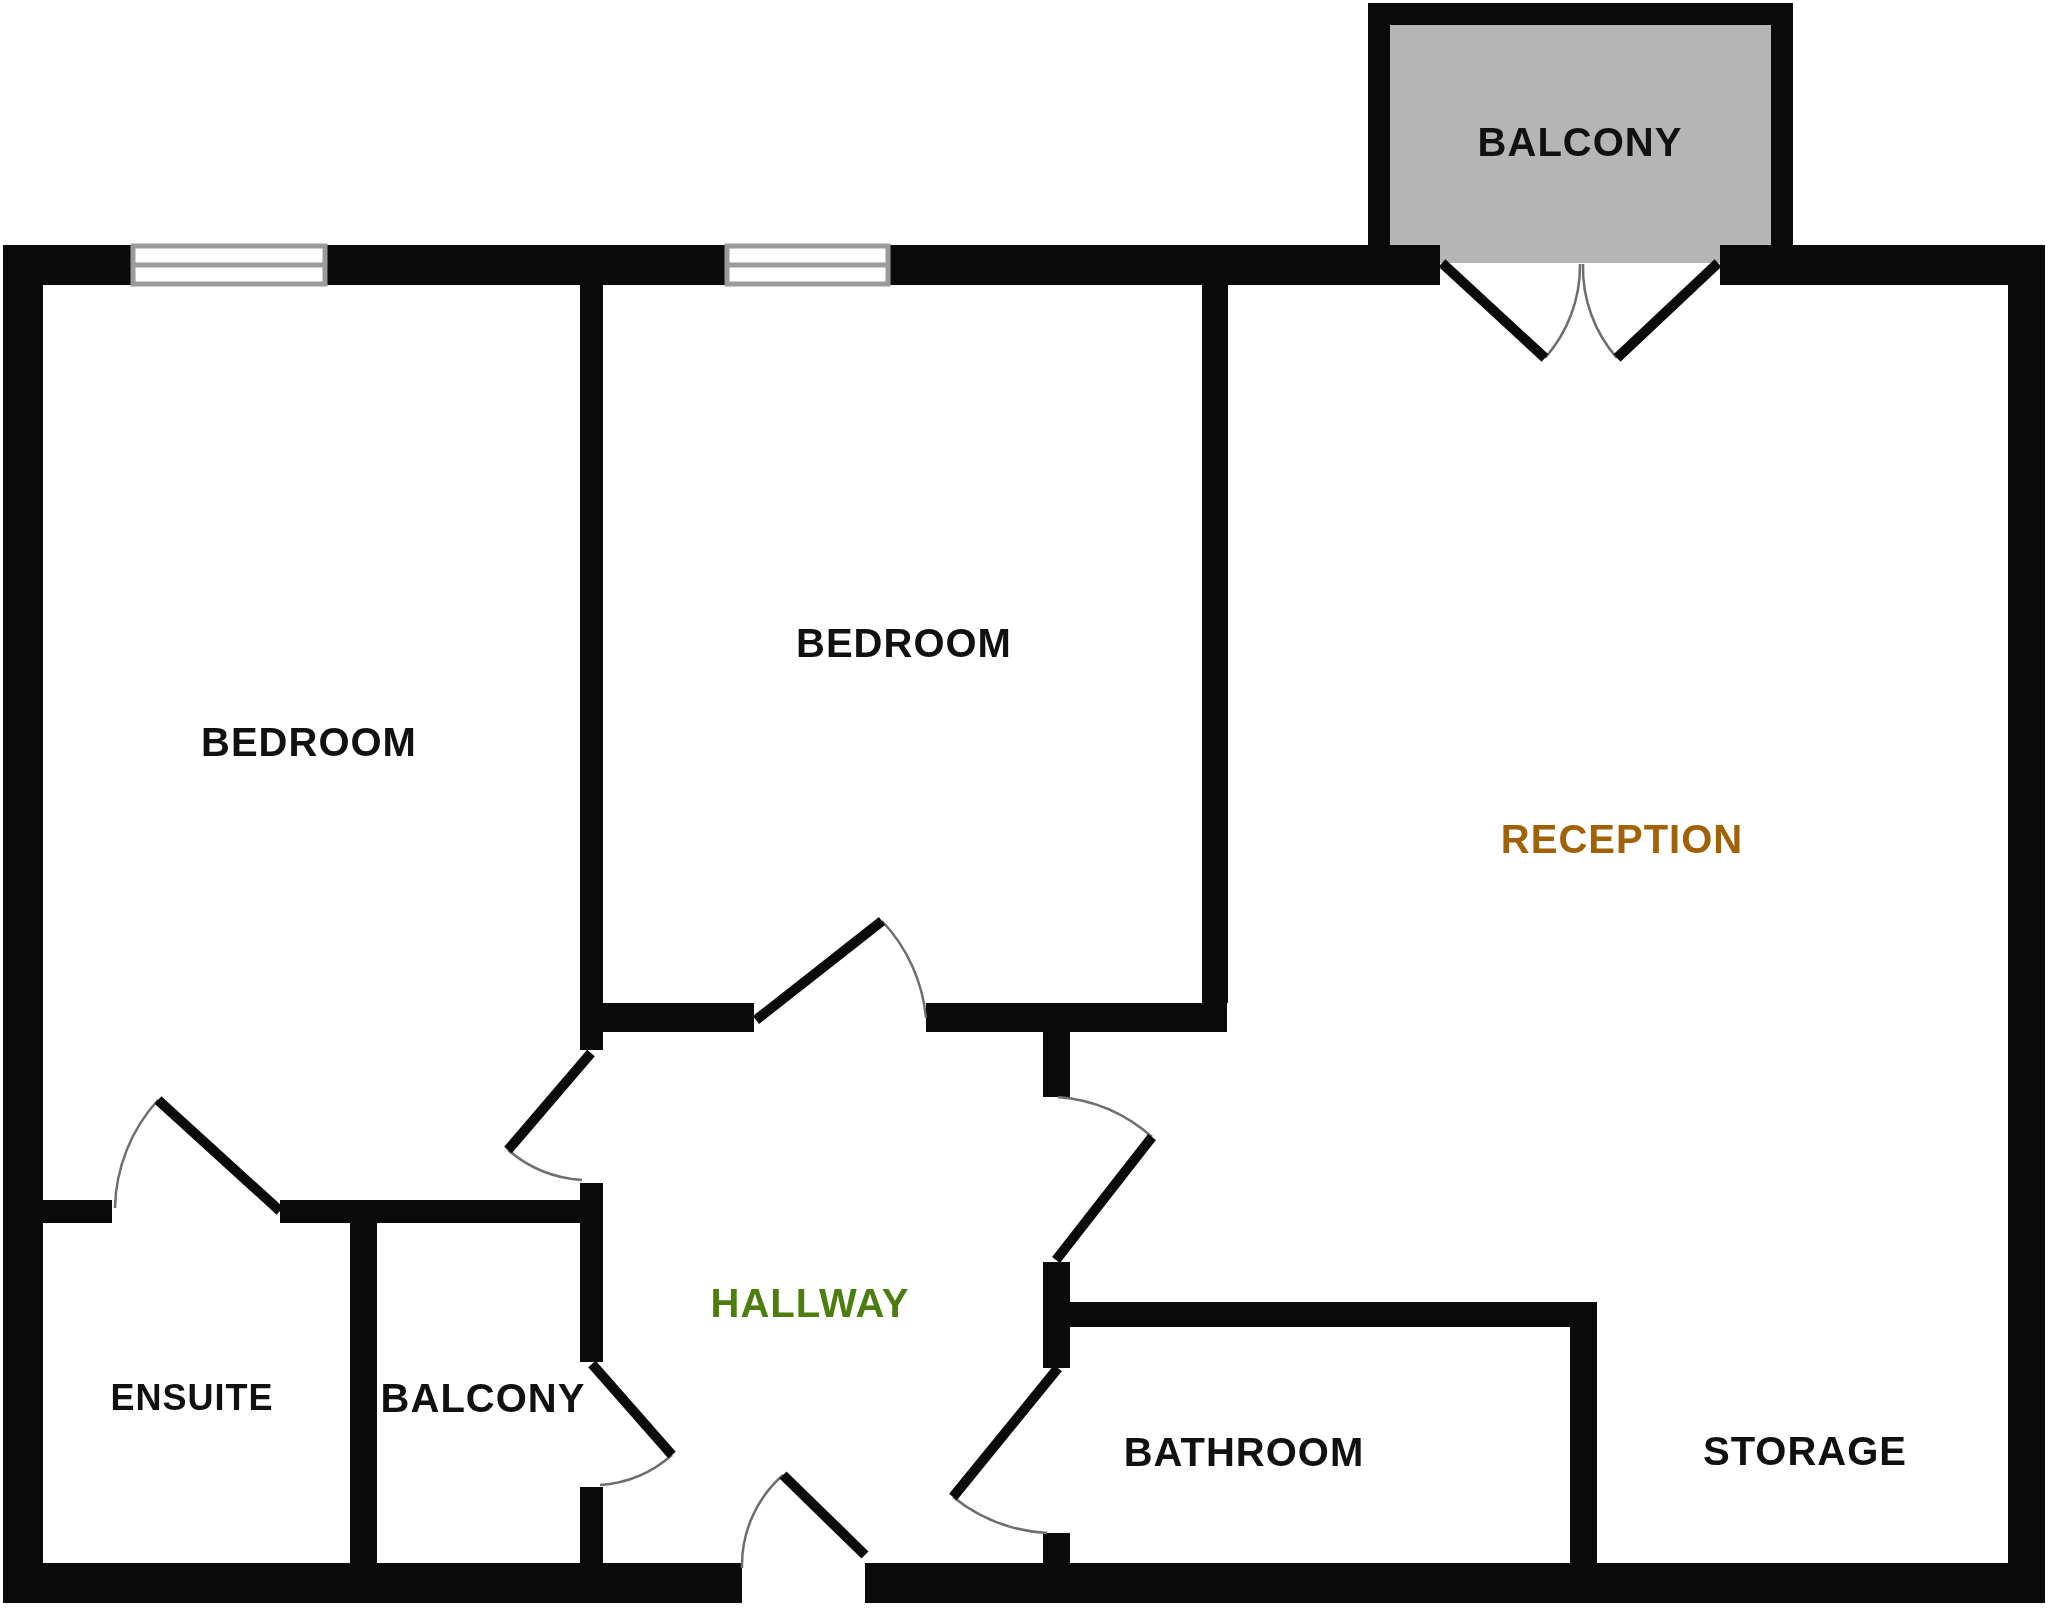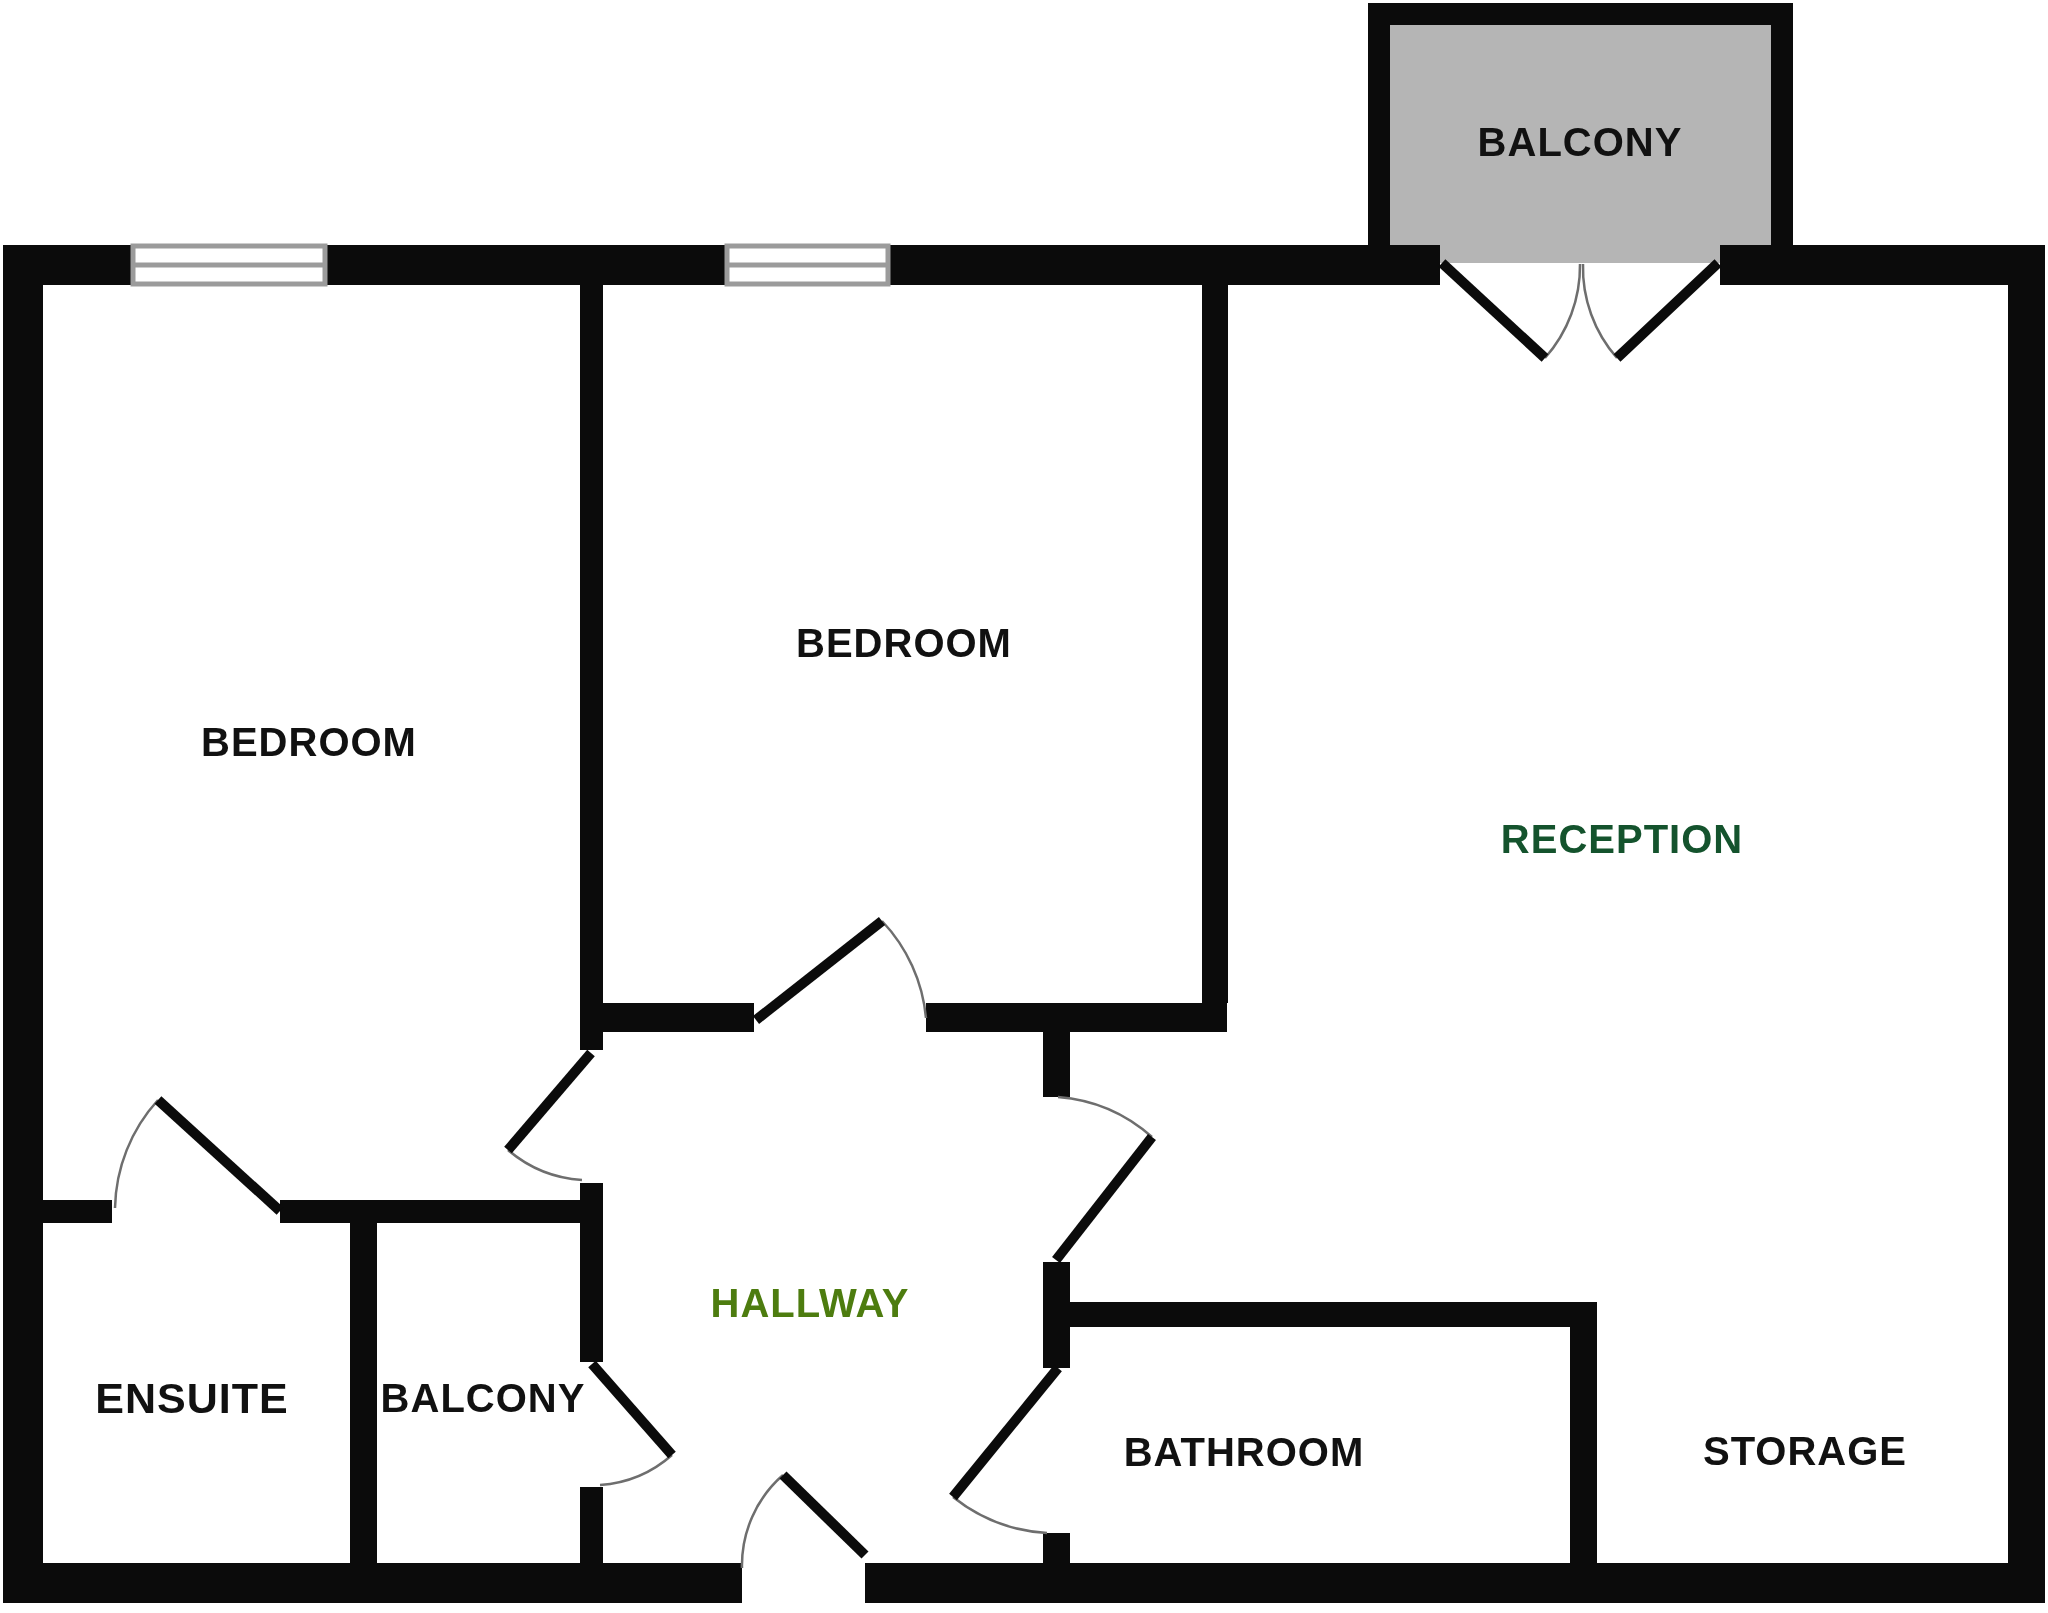--- a/index.html
+++ b/index.html
@@ -83,19 +83,19 @@
       </g>
       <g>
         <path d="M1583 264 A137 137 0 0 0 1617 358" fill="none" stroke="#6e6e6e" stroke-width="2.5"></path>
         <line x1="1718" y1="263" x2="1617" y2="358" stroke="#0b0b0b" stroke-width="10"></line>
       </g>
     </svg>
 
   <div class="room-label" style="left: 1580px; top: 142px; color: rgb(17, 17, 17);">BALCONY</div>
   <div class="room-label" style="left: 309px; top: 742px; color: rgb(17, 17, 17);">BEDROOM</div>
   <div class="room-label" style="left: 904px; top: 643px; color: rgb(17, 17, 17);">BEDROOM</div>
-  <div class="room-label" style="left: 1622px; top: 839px; color: #14532d;">RECEPTION</div>
-  <div class="room-label" style="left: 192px; top: 1398px; font-size: 43px; color: rgb(17, 17, 17);">ENSUITE</div>
+  <div class="room-label" style="left: 1622px; top: 839px; color: #a16207;">RECEPTION</div>
+  <div class="room-label" style="left: 192px; top: 1398px; font-size: 36px; color: rgb(17, 17, 17);">ENSUITE</div>
   <div class="room-label" style="left: 483px; top: 1398px; color: rgb(17, 17, 17);">BALCONY</div>
   <div class="room-label" style="left: 810px; top: 1303px; color: #4d7c0f;">HALLWAY</div>
   <div class="room-label" style="left: 1244px; top: 1452px; color: rgb(17, 17, 17);">BATHROOM</div>
   <div class="room-label" style="left: 1805px; top: 1451px; color: rgb(17, 17, 17);">STORAGE</div>
 </div>
 
 </body></html>

